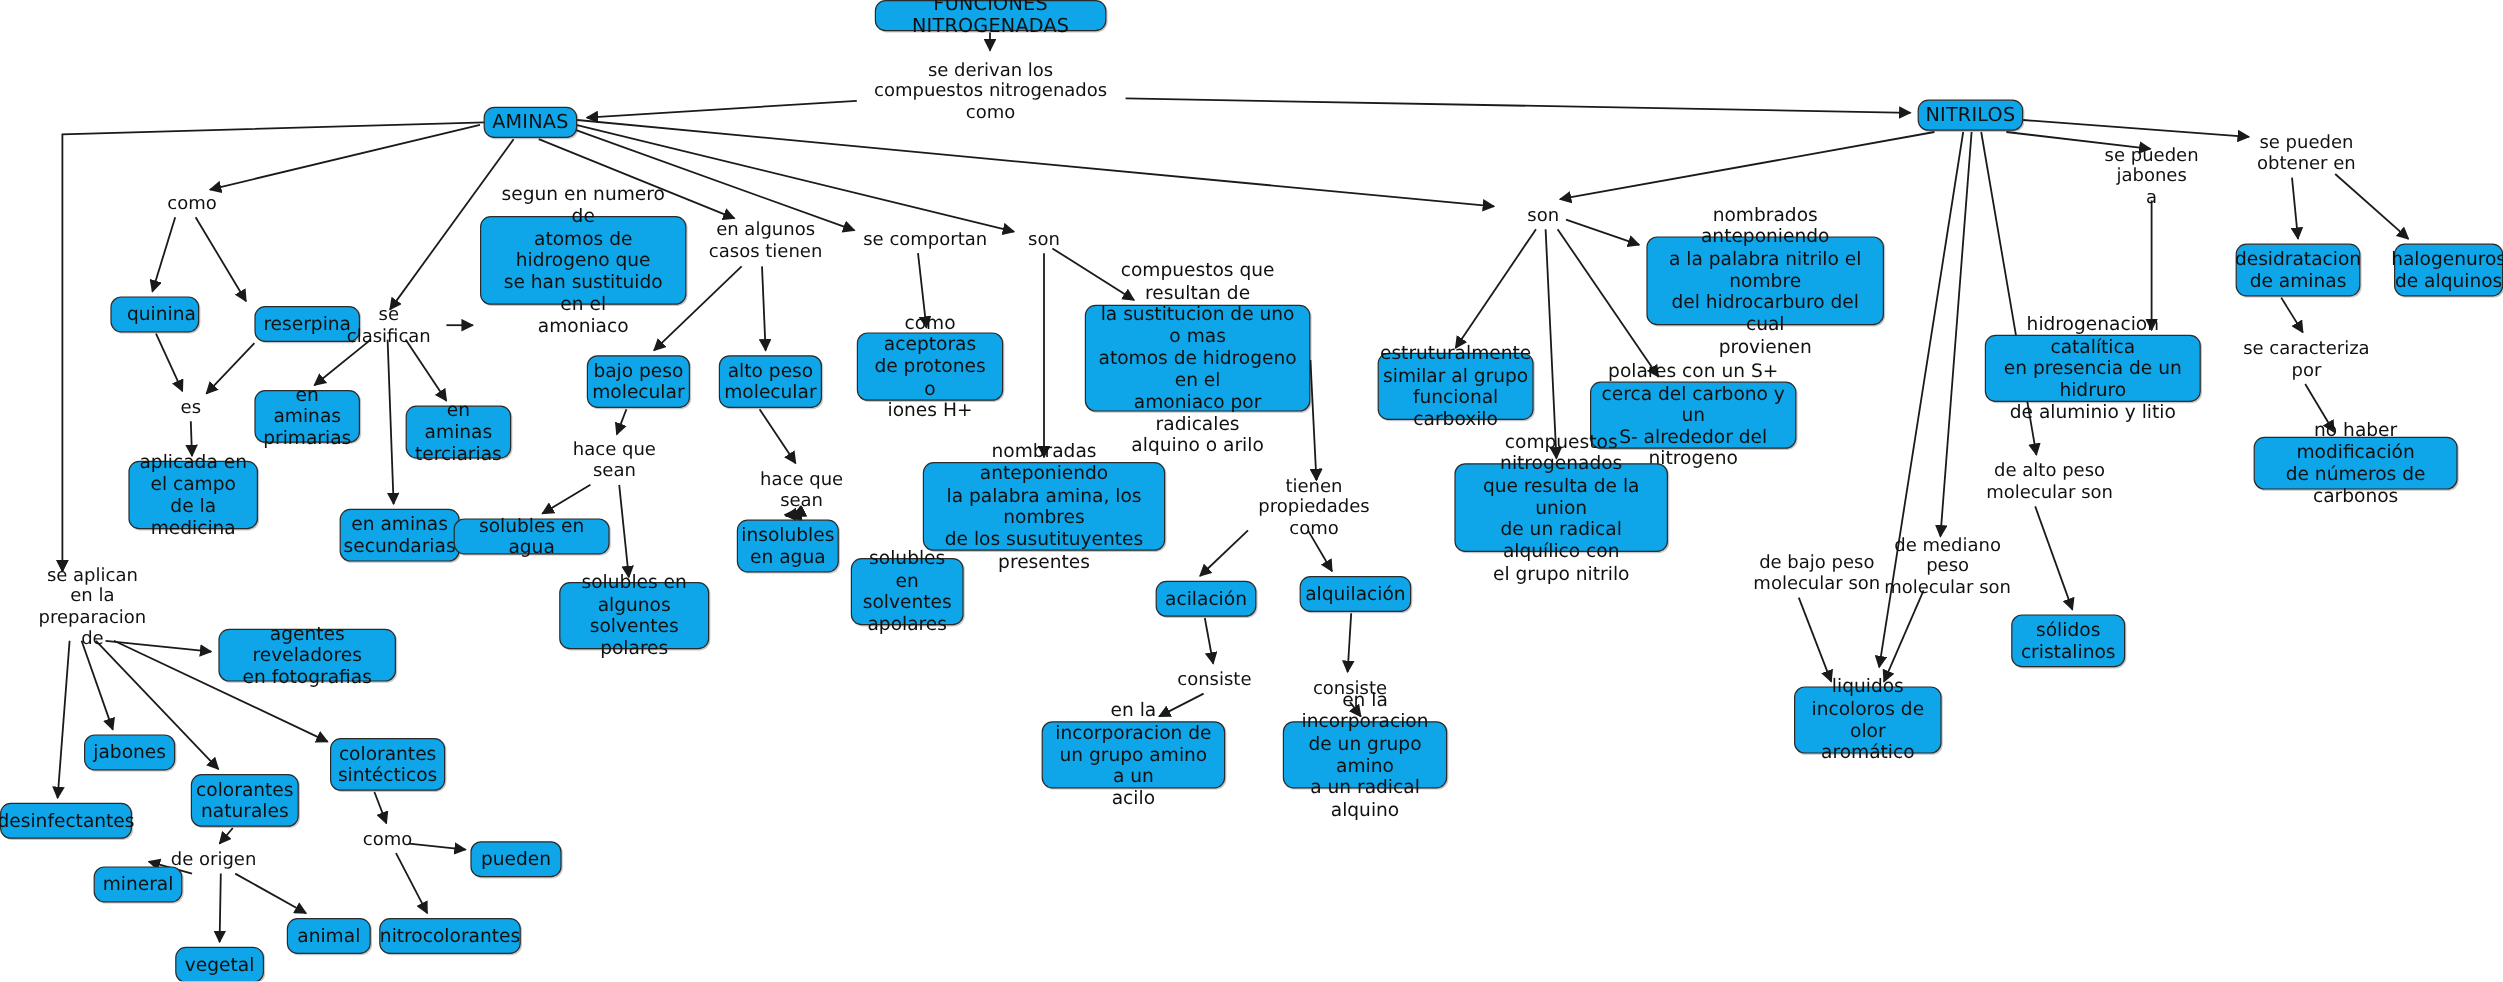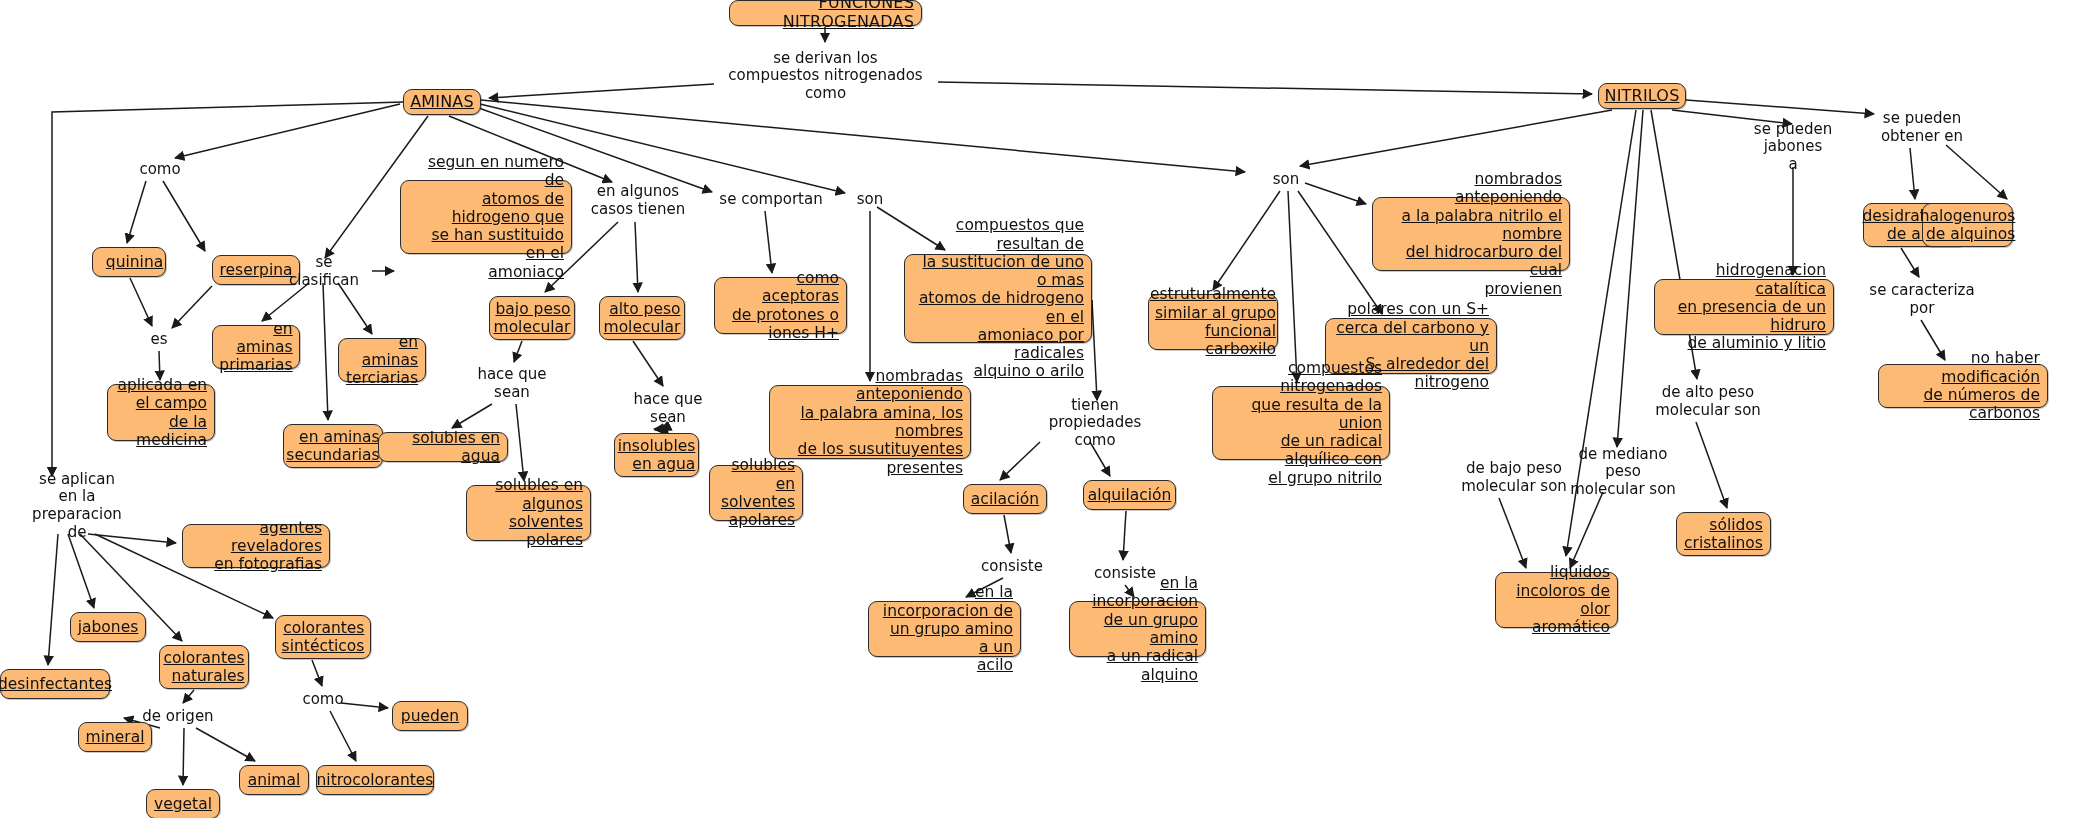--- a/index.html
+++ b/index.html
@@ -18,34 +18,33 @@
   svg.edges {
     position: absolute;
     left: 0; top: 0;
     width: 2086px;
     height: 818px;
     pointer-events: none;
   }
   .node {
     position: absolute;
     box-sizing: border-box;
-    background: #fdba74;
+    background: #0ea5e9;
     border: 1.4px solid #2b2b2b;
     border-radius: 9px;
     color: #111111;
     font-size: 15.5px;
     line-height: 1.18;
-    text-align: right;
+    text-align: center;
     display: flex;
     align-items: center;
     justify-content: center;
     padding: 3px 7px;
     white-space: pre-line;
     box-shadow: 1px 1px 0 rgba(0,0,0,0.22);
-    text-decoration: underline;
   }
   .node.root {
     font-size: 16px;
     letter-spacing: 0.2px;
   }
   .link {
     position: absolute;
     box-sizing: border-box;
     color: #111111;
     font-size: 15px;
@@ -213,21 +212,21 @@
   <div class="node" style="left:378px;top:432px;width:130px;height:30px;">solubles en agua</div>
   <div class="node" style="left:466px;top:485px;width:125px;height:56px;">solubles en
 algunos solventes
 polares</div>
   <div class="node" style="left:614px;top:433px;width:85px;height:44px;">insolubles
 en agua</div>
   <div class="node" style="left:709px;top:465px;width:94px;height:56px;">solubles en
 solventes
 apolares</div>
 
-  <div class="node" style="left:714px;top:277px;width:133px;height:57px;">como aceptoras
+  <div class="node" style="left:714px;top:277px;width:122px;height:57px;">como aceptoras
 de protones o
 iones H+</div>
   <div class="node" style="left:769px;top:385px;width:202px;height:74px;">nombradas anteponiendo
 la palabra amina, los nombres
 de los susutituyentes
 presentes</div>
   <div class="node" style="left:904px;top:254px;width:188px;height:89px;">compuestos que resultan de
 la sustitucion de uno o mas
 atomos de hidrogeno en el
 amoniaco por radicales
@@ -273,21 +272,21 @@
   <div class="node" style="left:1495px;top:572px;width:123px;height:56px;">liquidos
 incoloros de olor
 aromático</div>
   <div class="node" style="left:1676px;top:512px;width:95px;height:44px;">sólidos
 cristalinos</div>
   <div class="node" style="left:1634px;top:279px;width:180px;height:56px;margin-left:20px;">hidrogenacion catalítica
 en presencia de un hidruro
 de aluminio y litio</div>
   <div class="node" style="left:1863px;top:203px;width:104px;height:44px;">desidratacion
 de aminas</div>
-  <div class="node" style="left:1922px;top:203px;width:91px;height:44px;">halogenuros
+  <div class="node" style="left:1995px;top:203px;width:91px;height:44px;">halogenuros
 de alquinos</div>
   <div class="node" style="left:1878px;top:364px;width:170px;height:44px;">no haber modificación
 de números de carbonos</div>
 
   <div class="link" style="left:718px;top:49px;width:215px;height:54px;">se derivan los
 compuestos nitrogenados
 como</div>
   <div class="link" style="left:130px;top:160px;width:60px;height:20px;">como</div>
   <div class="link" style="left:144px;top:330px;width:30px;height:20px;">es</div>
   <div class="link" style="left:279px;top:262px;width:90px;height:20px;">se clasifican</div>

